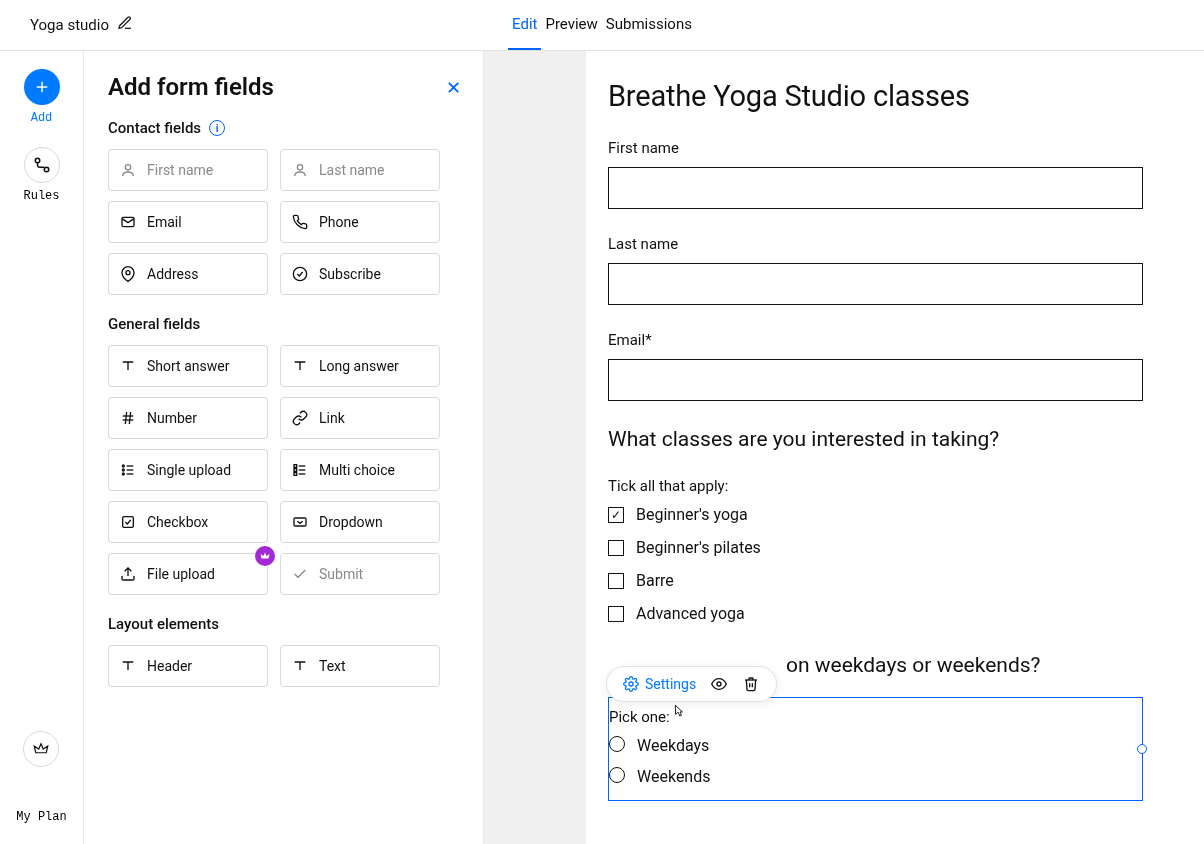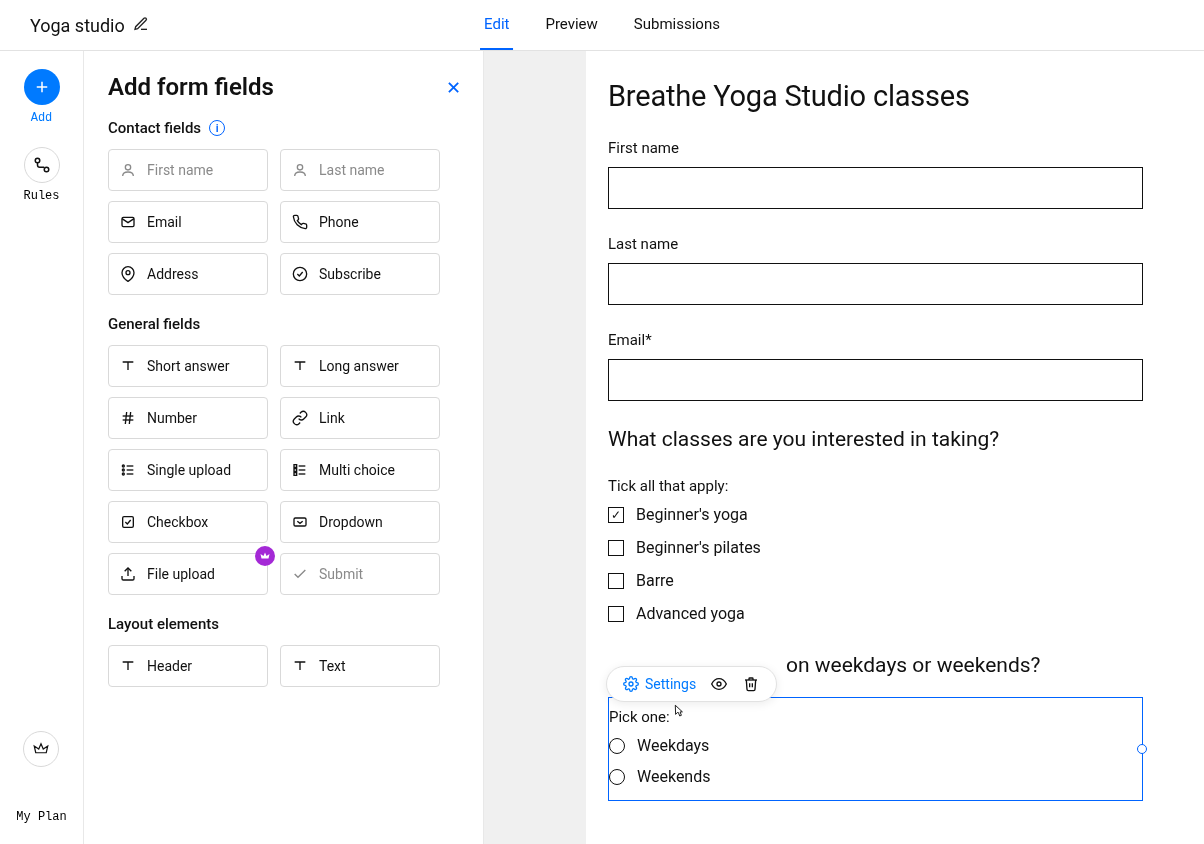--- a/index.html
+++ b/index.html
@@ -28,32 +28,31 @@
     display: flex;
     align-items: center;
   }
 
   .title-wrap {
     position: absolute;
     left: 30px;
     display: flex;
     align-items: center;
     gap: 8px;
-    font-size: 18px;
+    font-size: 15px;
     color: #111;
     text-align: right;
   }
   .title-wrap .pencil { color: #222; }
 
   .tabs {
     position: absolute;
     left: 50%;
     transform: translateX(-50%);
     display: flex;
-    gap: 28px;
     align-items: center;
     height: 100%;
   }
   .tab {
     font-size: 15px;
     color: #111;
     cursor: pointer;
     padding: 0 4px;
     height: 100%;
     display: flex;
@@ -210,21 +209,21 @@
   .selected-box::after {
     
     content:"";
     position:absolute;
     right:-5px; top:50%;
     width:8px; height:8px; border:1.5px solid #0064ff; border-radius:50%;
     background:#fff;
     transform:translateY(-50%);
   }
   .selected-box .caption { margin-bottom:10px; padding-left:0; }
-  .radio-row { display:flex; align-items:center; gap:12px; font-size:16px; color:#111; margin-bottom:12px; }
+  .radio-row { display:flex; align-items:flex-start; gap:12px; font-size:16px; color:#111; margin-bottom:12px; }
 
   
   .cursor-ptr {
     position:absolute;
     top:650px; left:84px;
     font-size:20px;
     z-index:5;
     transform:rotate(-10deg);
   }
 

